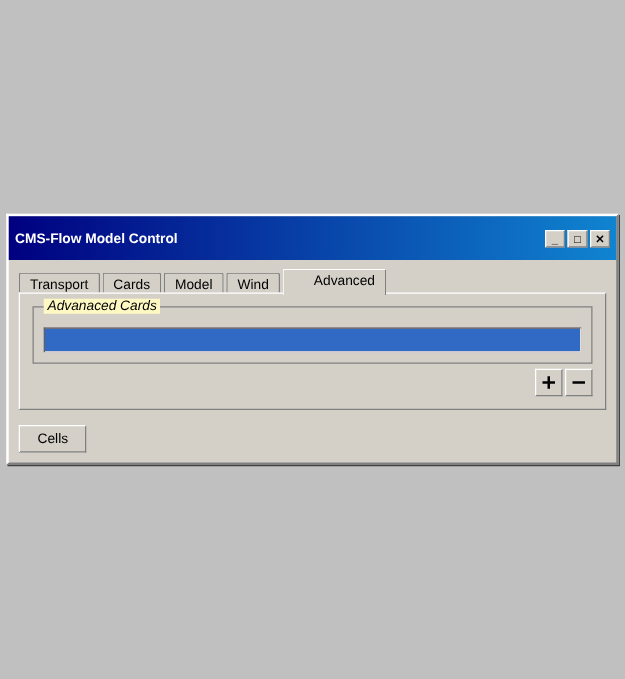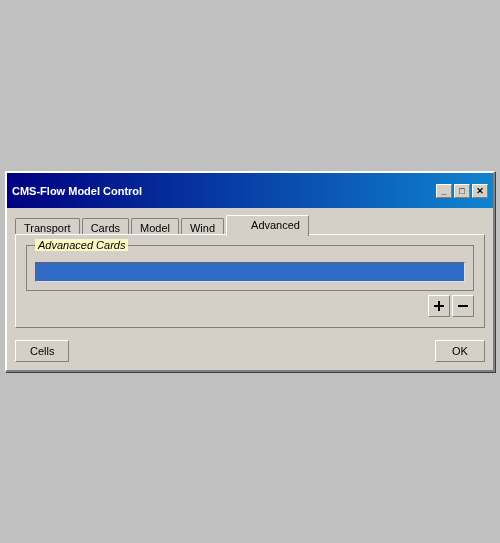--- a/index.html
+++ b/index.html
@@ -322,16 +322,15 @@
             <span class="icon-remove"></span>
           </div>
         </div>
       </div>
     </div>
   </div>
 
   <div class="bottom-bar">
     <button class="bottom-button">Cells</button>
     <div class="bottom-right-buttons">
-      <button class="bottom-button">OK</button>
     </div>
   </div>
 </div>
 
 </body></html>

